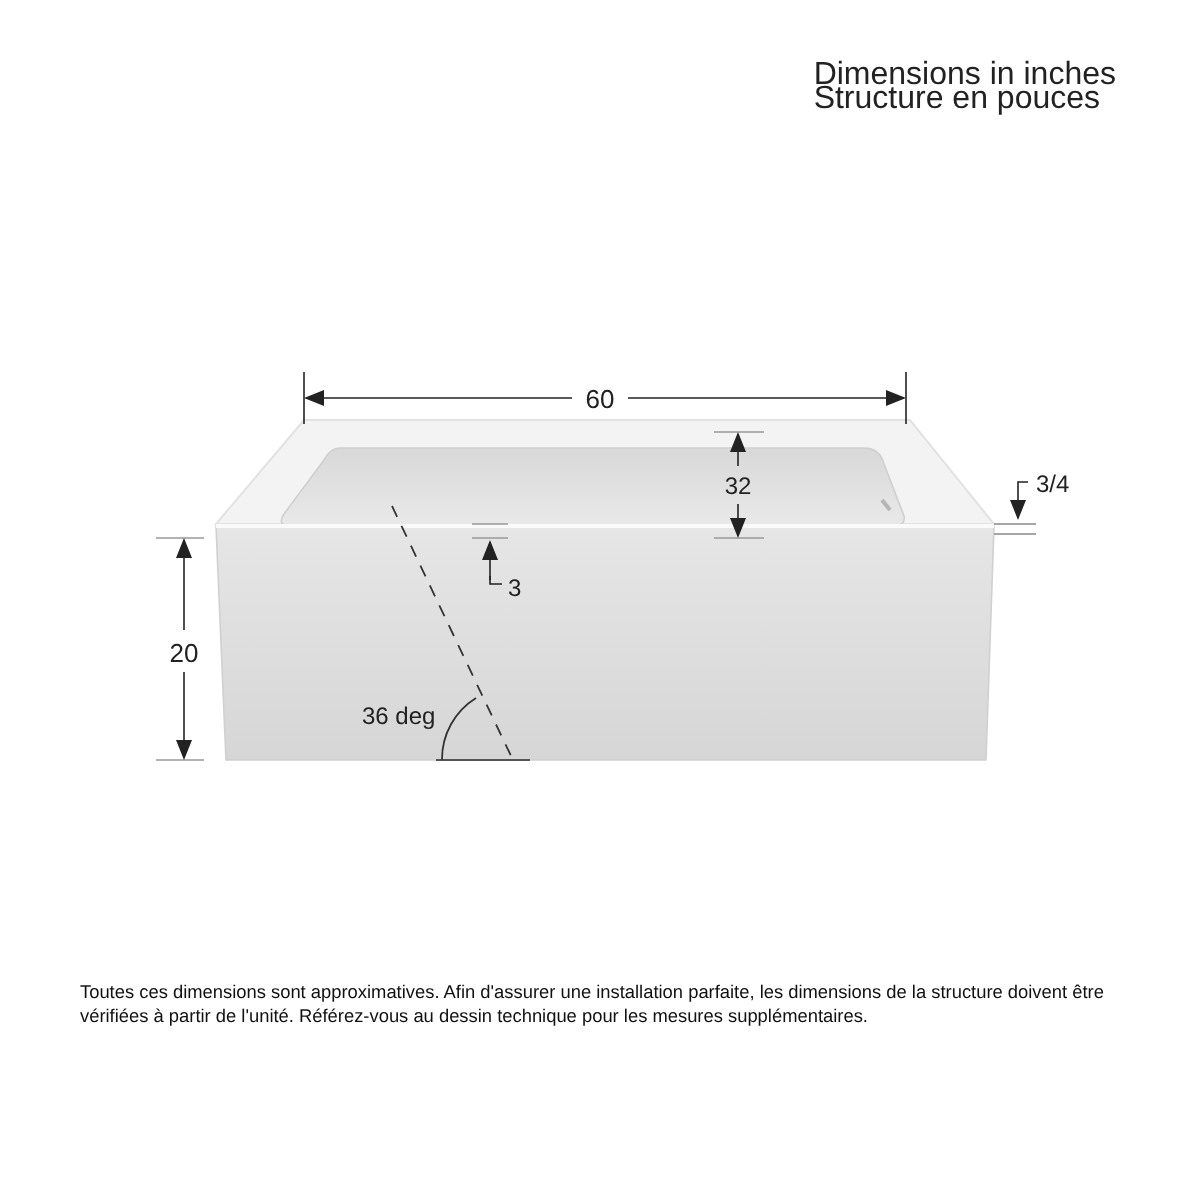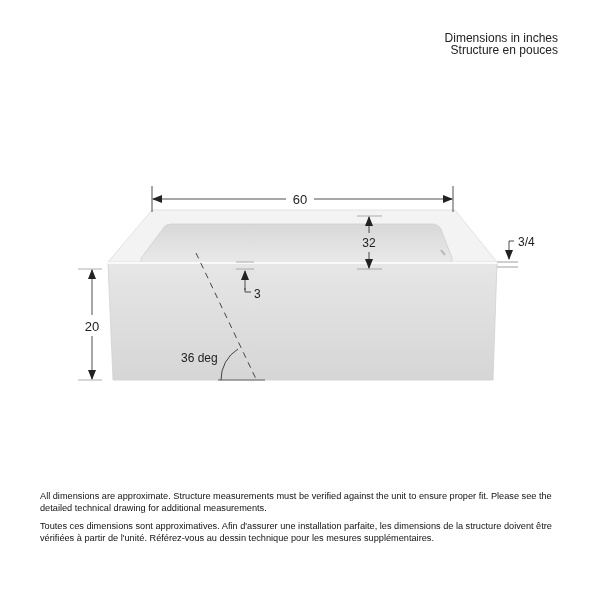--- a/index.html
+++ b/index.html
@@ -1,17 +1,17 @@
 <!DOCTYPE html>
 <html><head>
   <meta charset="utf-8">
   <style>
     html, body { margin:0; padding:0; background:#ffffff; }
     body { width:600px; height:600px; position:relative; overflow:hidden; font-family:"Liberation Sans", sans-serif; color:#222; }
-    .units { position:absolute; right:42px; top:32px; text-align:right; font-size:12px; line-height:12px; color:#222; }
+    .units { position:absolute; right:42px; top:32px; text-align:left; font-size:16px; line-height:12px; color:#222; }
     .units div { white-space:nowrap; }
     svg.drawing { position:absolute; left:0; top:0; }
     .lbl { font-family:"Liberation Sans", sans-serif; fill:#222; }
     .notes { position:absolute; left:40px; top:491px; width:520px; font-size:9.2px; line-height:11.5px; color:#111; }
     .notes p { margin:0 0 7px 0; }
   </style>
 </head>
 <body>
 
 <div class="units">
@@ -90,15 +90,14 @@
 
   <g>
     <line x1="196" y1="253" x2="256" y2="379" stroke="#333" stroke-width="0.9" stroke-dasharray="6,5"></line>
     <line x1="218" y1="380" x2="265" y2="380" stroke="#555" stroke-width="0.9"></line>
     <path d="M221,380 A36,36 0 0 1 238,349" fill="none" stroke="#333" stroke-width="0.9"></path>
     <text class="lbl" x="181" y="362" font-size="12">36 deg</text>
   </g>
 </svg>
 
 <div class="notes">
-  <p>All dimensions are approximate. Structure measurements must be verified against the unit to ensure proper fit. Please see the detailed technical drawing for additional measurements.</p>
   <p>Toutes ces dimensions sont approximatives. Afin d'assurer une installation parfaite, les dimensions de la structure doivent être vérifiées à partir de l'unité. Référez-vous au dessin technique pour les mesures supplémentaires.</p>
 </div>
 
 </body></html>

